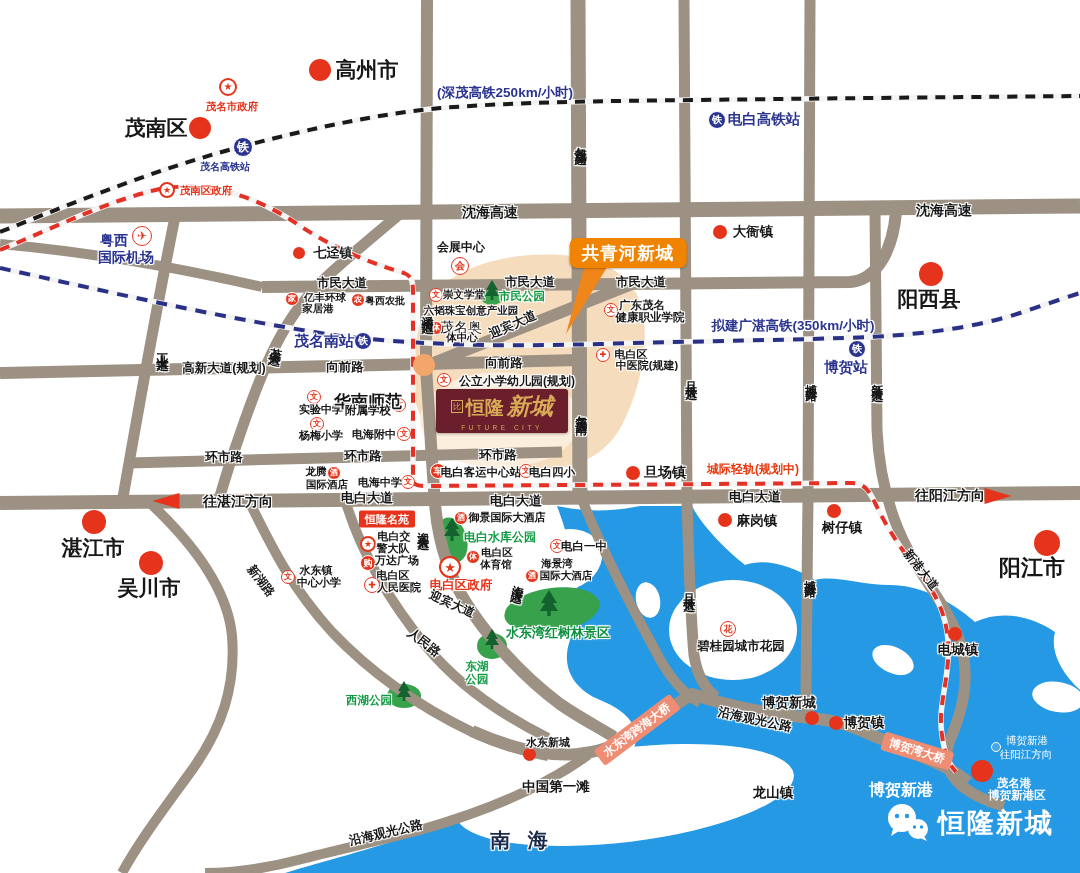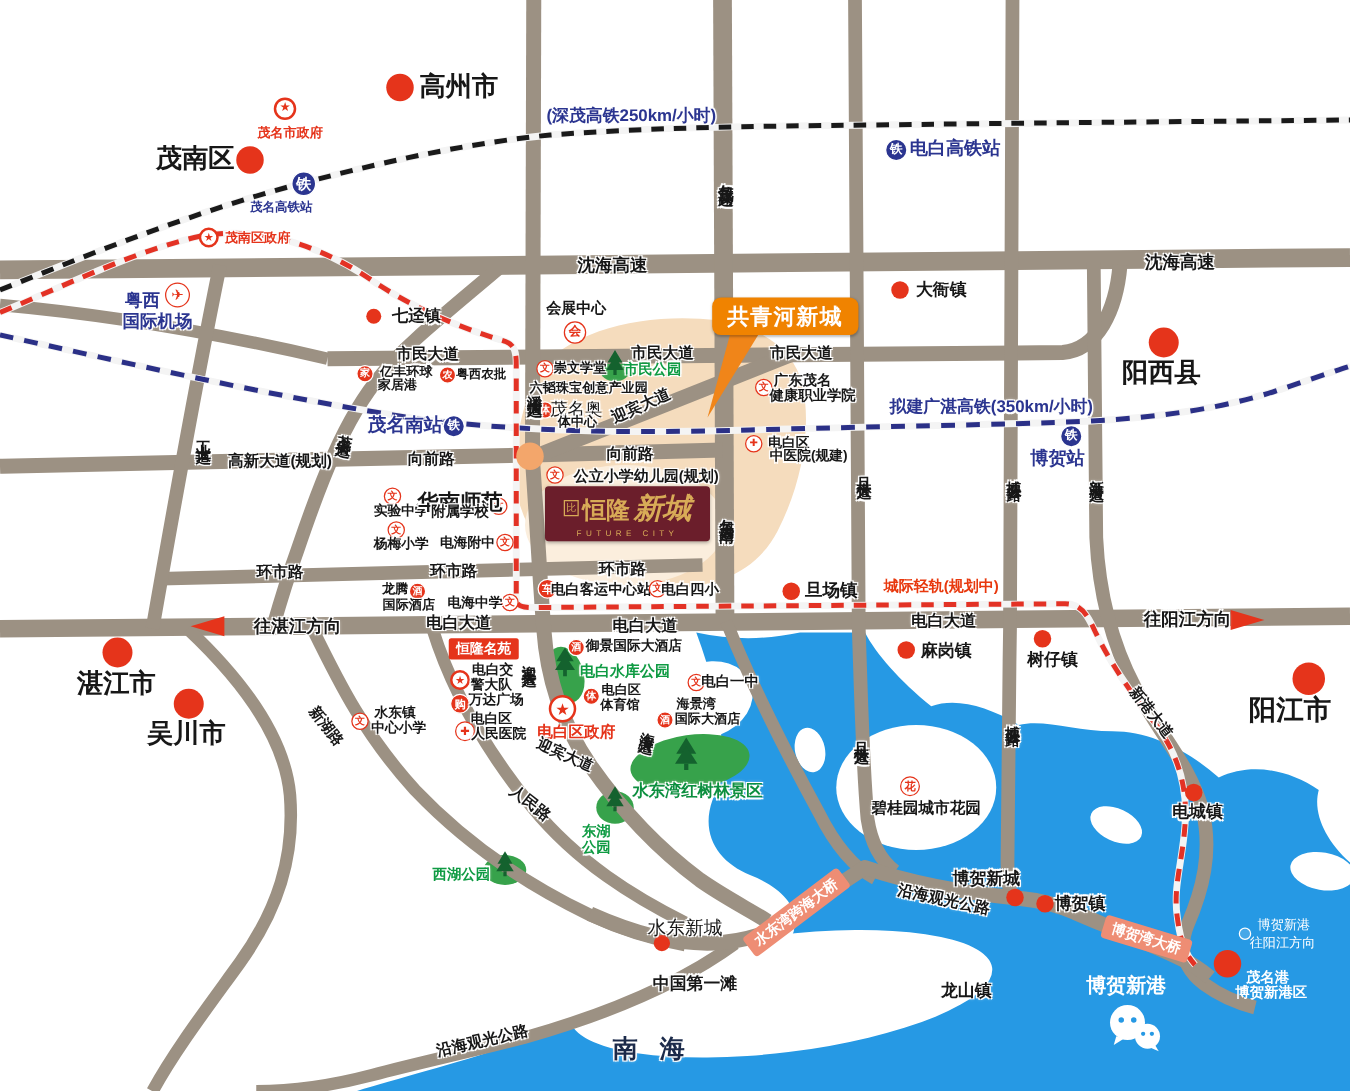--- a/index.html
+++ b/index.html
@@ -162,21 +162,21 @@
       <div class="dot" style="left: 827px; top: 504px; width: 14px; height: 14px;"></div>
       <div class="lbl" style="left: 842px; top: 528px; font-size: 13.5px; font-weight: 600; color: rgb(23, 23, 23); transform: translate(-50%, -50%) rotate(0deg);">树仔镇</div>
       <div class="dot" style="left: 948px; top: 627px; width: 14px; height: 14px;"></div>
       <div class="lbl" style="left: 958px; top: 650px; font-size: 13.5px; font-weight: 600; color: rgb(23, 23, 23); transform: translate(-50%, -50%) rotate(0deg);">电城镇</div>
       <div class="dot" style="left: 805px; top: 711px; width: 14px; height: 14px;"></div>
       <div class="lbl" style="left: 789px; top: 703px; font-size: 13.5px; font-weight: 600; color: rgb(23, 23, 23); transform: translate(-50%, -50%) rotate(0deg);">博贺新城</div>
       <div class="dot" style="left: 829px; top: 716px; width: 14px; height: 14px;"></div>
       <div class="lbl" style="left: 864px; top: 723px; font-size: 13.5px; font-weight: 600; color: rgb(23, 23, 23); transform: translate(-50%, -50%) rotate(0deg);">博贺镇</div>
       <div class="lbl" style="left: 773px; top: 793px; font-size: 13.5px; font-weight: 600; color: rgb(23, 23, 23); transform: translate(-50%, -50%) rotate(0deg);">龙山镇</div>
       <div class="dot" style="left: 522.5px; top: 747.5px; width: 13px; height: 13px;"></div>
-      <div class="lbl" style="left: 548px; top: 743px; font-size: 15px; font-weight: 400; color: rgb(23, 23, 23); transform: translate(-50%, -50%) rotate(0deg);">水东新城</div>
+      <div class="lbl" style="left: 548px; top: 743px; font-size: 11px; font-weight: 700; color: rgb(23, 23, 23); transform: translate(-50%, -50%) rotate(0deg);">水东新城</div>
       <div class="ic ic-star" style="left: 228px; top: 87px; width: 18px; height: 18px; font-size: 10px;">★</div>
       <div class="lbl" style="left: 232px; top: 107px; font-size: 10.5px; font-weight: 600; color: rgb(229, 52, 27); transform: translate(-50%, -50%) rotate(0deg);">茂名市政府</div>
       <div class="ic ic-rail" style="left: 243px; top: 147px; width: 20px; height: 20px; font-size: 12px;">铁</div>
       <div class="lbl" style="left: 225px; top: 167px; font-size: 10px; font-weight: 700; color: rgb(43, 53, 144); transform: translate(-50%, -50%) rotate(0deg);">茂名高铁站</div>
       <div class="ic ic-star" style="left: 167px; top: 190px; width: 16px; height: 16px; font-size: 9px;">★</div>
       <div class="lbl" style="left: 206px; top: 191px; font-size: 10.5px; font-weight: 600; color: rgb(229, 52, 27); transform: translate(-50%, -50%) rotate(0deg);">茂南区政府</div>
       <div class="ic ic-plane" style="left: 142px; top: 236px; width: 20px; height: 20px; font-size: 12px;">✈</div>
       <div class="lbl" style="left: 114px; top: 240px; font-size: 14px; font-weight: 700; color: rgb(43, 53, 144); transform: translate(-50%, -50%) rotate(0deg);">粤西</div>
       <div class="lbl" style="left: 126px; top: 257px; font-size: 14px; font-weight: 700; color: rgb(43, 53, 144); transform: translate(-50%, -50%) rotate(0deg);">国际机场</div>
       <div class="ic ic-ring" style="left: 460px; top: 266px; width: 18px; height: 18px; font-size: 10px;">会</div>
@@ -324,14 +324,15 @@
     <svg class="wc-icon" width="46" height="40" viewBox="0 0 46 40">
       <circle cx="18" cy="15" r="14" fill="#fff"></circle>
       <polygon points="9,26 7,33 15,28" fill="#fff"></polygon>
       <circle cx="13" cy="13" r="2.2" fill="#2699e4"></circle>
       <circle cx="23" cy="13" r="2.2" fill="#2699e4"></circle>
       <circle cx="34" cy="26" r="10" fill="#fff"></circle>
       <polygon points="40,33 43,38 36,35" fill="#fff"></polygon>
       <circle cx="30.5" cy="24" r="1.7" fill="#2699e4"></circle>
       <circle cx="37.5" cy="24" r="1.7" fill="#2699e4"></circle>
     </svg>
+    <span class="wc-text">恒隆新城</span>
   </div>
 </div>
 
 </body></html>

